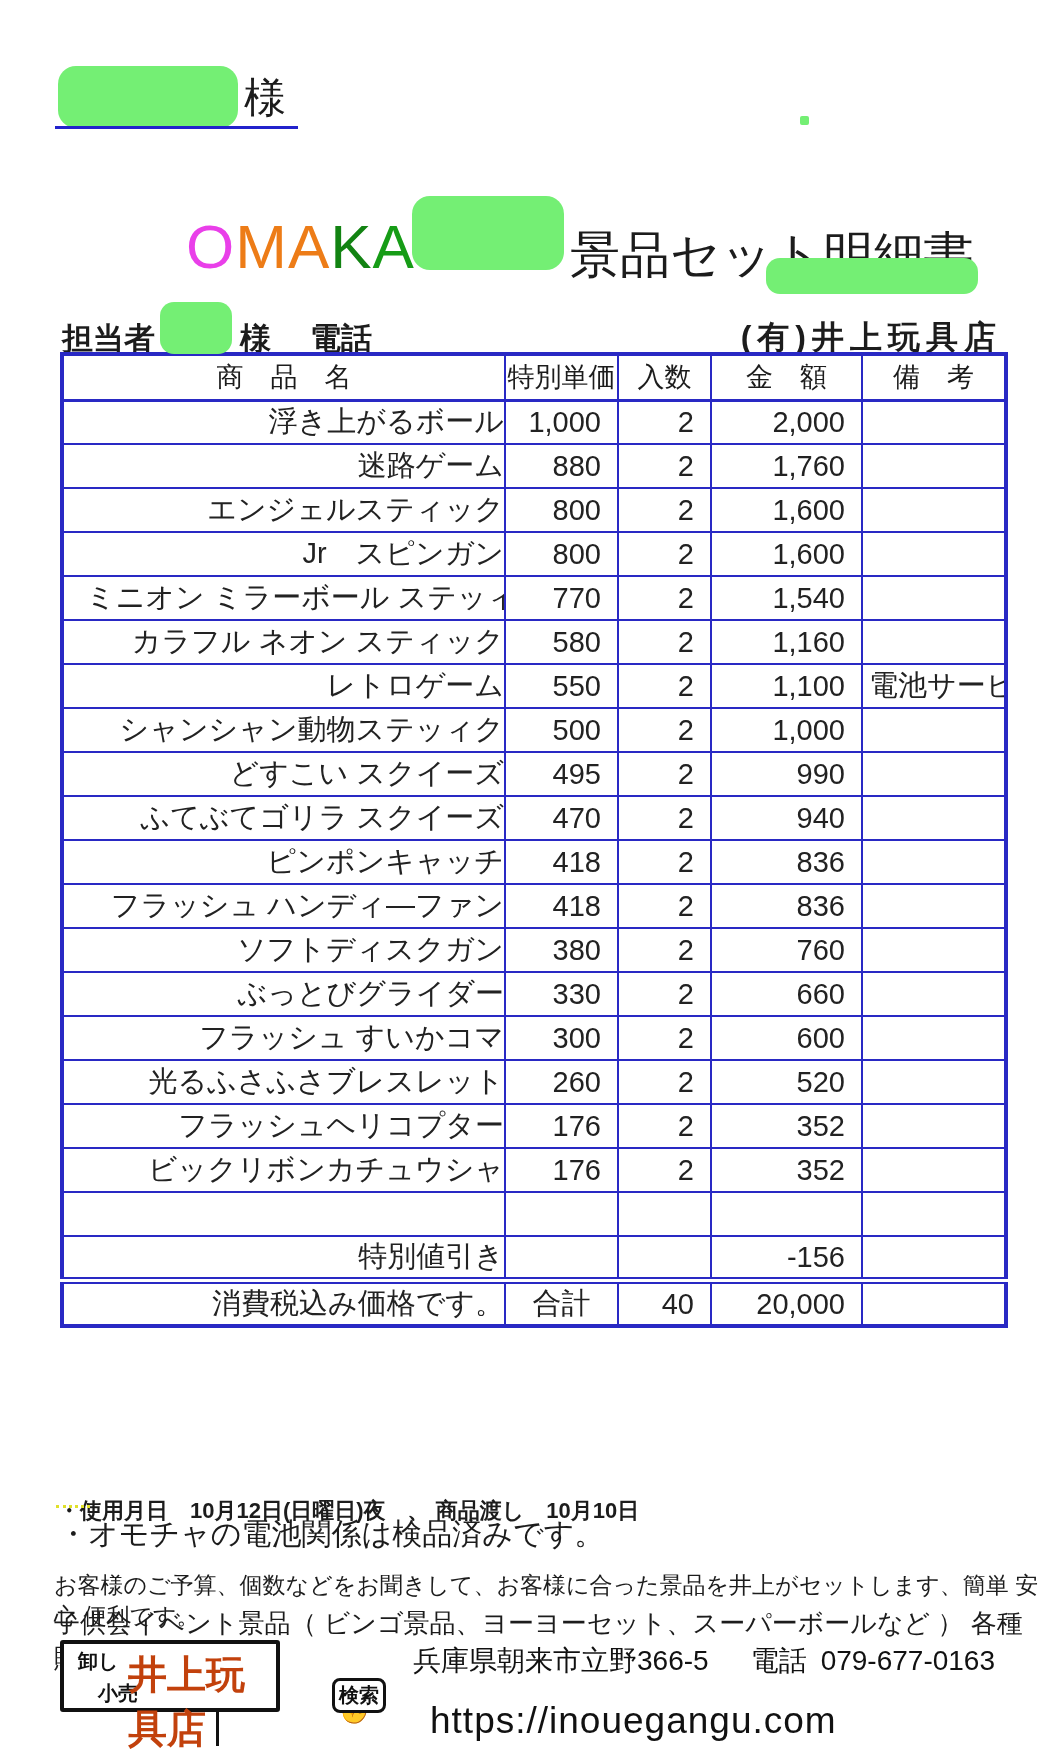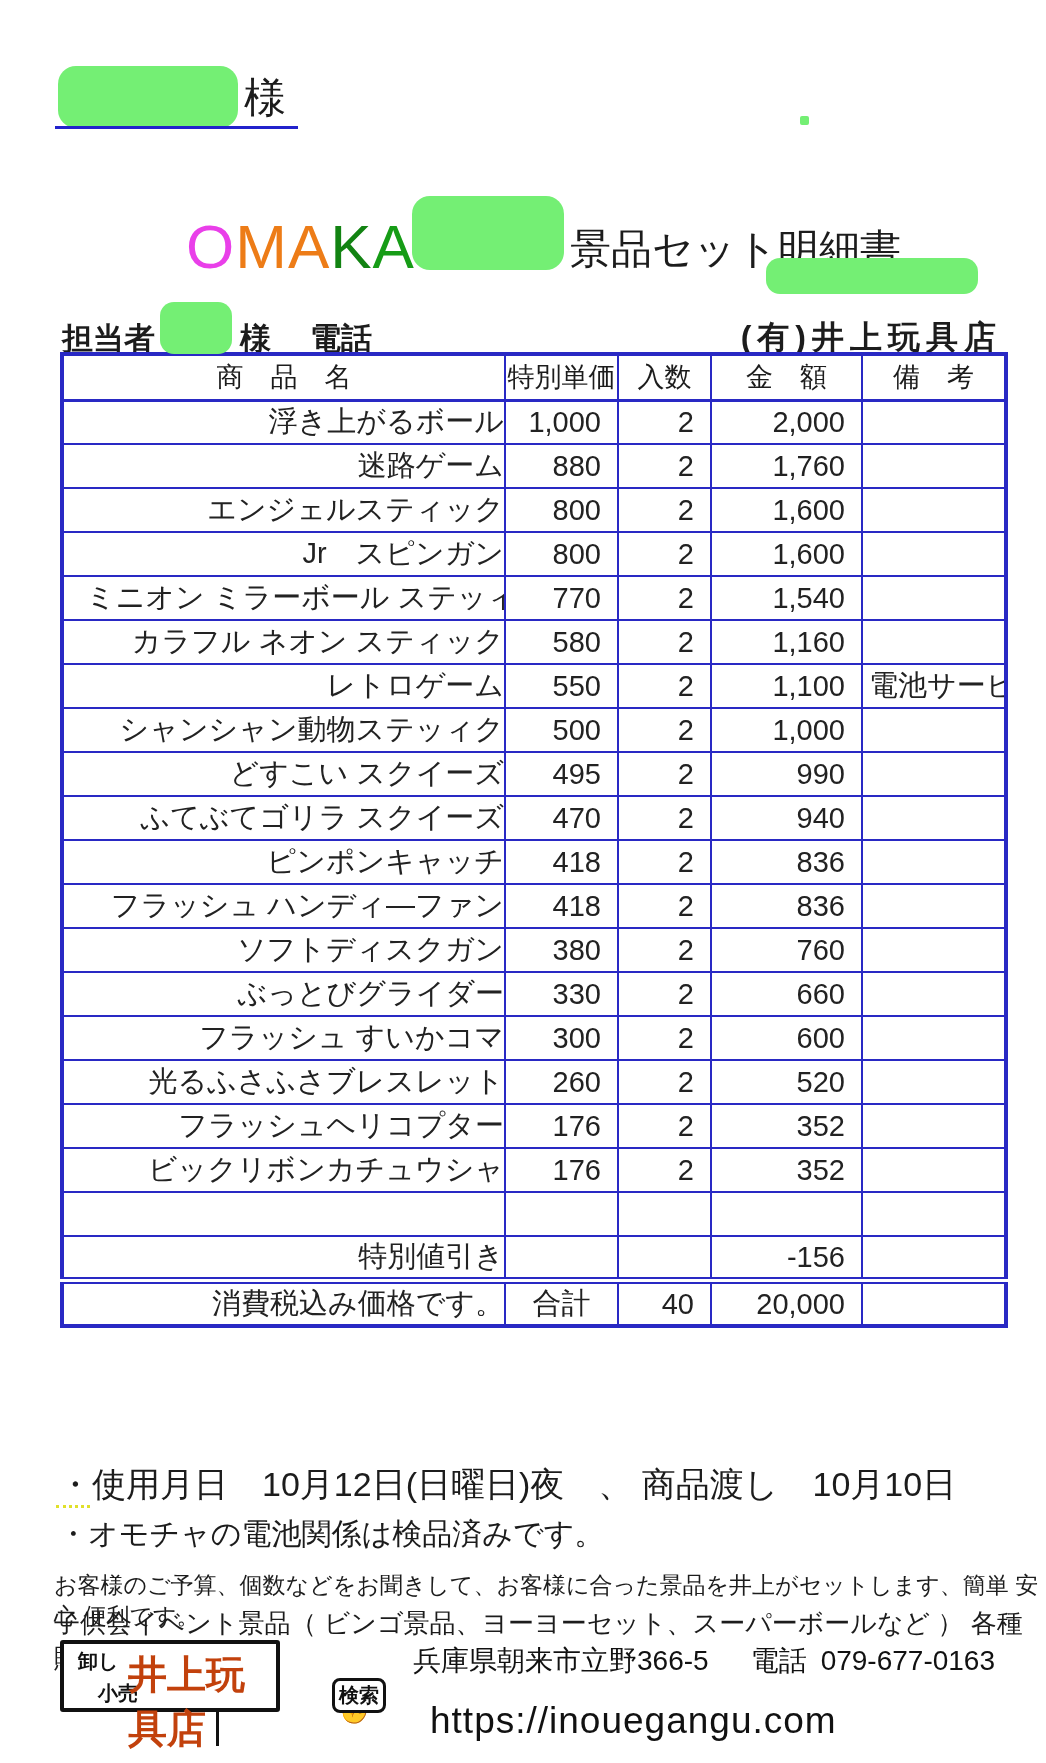--- a/index.html
+++ b/index.html
@@ -12,21 +12,21 @@
   body{background:#ffffff;font-family:"Liberation Sans",sans-serif;color:var(--ink);}
   .page{position:relative;width:1046px;height:1763px;background:#ffffff;overflow:hidden;}
 
   .redact{position:absolute;background:var(--green);}
   .redact-addressee{left:58px;top:66px;width:180px;height:62px;border-radius:18px;}
   .addressee-suffix{position:absolute;left:244px;top:70px;font-size:42px;color:var(--ink);}
   .addressee-underline{position:absolute;left:55px;top:126px;width:243px;height:3px;background:var(--ublue);}
 
   .brand{position:absolute;left:186px;top:211px;font-size:62px;letter-spacing:1px;font-weight:normal;}
   .redact-title{left:412px;top:196px;width:152px;height:74px;border-radius:18px;}
-  .title-suffix{position:absolute;left:570px;top:222px;font-size:41px;color:var(--ink);}
+  .title-suffix{position:absolute;left:570px;top:222px;font-size:50px;color:var(--ink);}
   .green-dot{position:absolute;left:800px;top:116px;width:9px;height:9px;border-radius:2px;background:var(--green);}
   .redact-topright{left:766px;top:258px;width:212px;height:36px;border-radius:14px;}
 
   .contact-line{position:absolute;left:0;top:318px;width:1046px;height:36px;font-size:31px;font-weight:bold;}
   .staff-label{position:absolute;left:62px;top:0;}
   .staff-chip{position:absolute;left:160px;top:-16px;width:72px;height:52px;border-radius:14px;background:var(--green);z-index:5;}
   .staff-suffix{position:absolute;left:240px;top:0;}
   .phone-label{position:absolute;left:310px;top:0;}
   .company{position:absolute;right:44px;top:-2px;font-size:32px;letter-spacing:6px;margin-left:21px;}
 
@@ -35,21 +35,21 @@
   table.items thead th{height:46px;font-size:27px;font-weight:normal;border-bottom:3px solid var(--blue);text-align:center;color:var(--ink);}
   table.items tbody td{height:44px;font-size:29px;color:#222;}
   td.name{text-align:right;padding-left:22px;font-size:28px;}
   td.num{text-align:right;padding-right:16px;font-size:31px;}
   td.note{text-align:left;padding-left:6px;font-size:19px;}
   tr.empty-row td{height:50px;}
   tr.total-row td{border-top:7px double var(--blue);}
   td.total-label{text-align:center;font-size:29px;}
 
   .note-line{position:absolute;left:58px;color:var(--ink);}
-  .note-usage{top:1462px;font-size:34px;}
+  .note-usage{top:1496px;font-size:22px;font-weight:bold;}
   .yellow-dots{position:absolute;left:56px;top:1505px;width:34px;height:0;border-top:3px dotted #e0e02a;}
   .note-battery{top:1514px;font-size:30px;}
   .note-pitch{top:1570px;left:54px;font-size:23px;}
   .note-sales{top:1606px;left:54px;font-size:26px;}
 
   .logo-box{position:absolute;left:60px;top:1640px;width:220px;height:72px;border:4px solid #111;border-radius:3px;background:#fff;}
   .logo-wholesale{position:absolute;left:14px;top:4px;font-size:20px;font-weight:bold;color:#111;}
   .logo-retail{position:absolute;left:34px;top:36px;font-size:20px;font-weight:bold;color:#111;}
   .logo-store{position:absolute;left:62px;top:4px;font-size:39px;font-weight:bold;color:#c2410c;border-bottom:4px solid #111;padding:0 6px 8px 2px;}
   .logo-cursor{display:inline-block;width:3px;height:34px;background:#111;margin-left:10px;vertical-align:-4px;}

